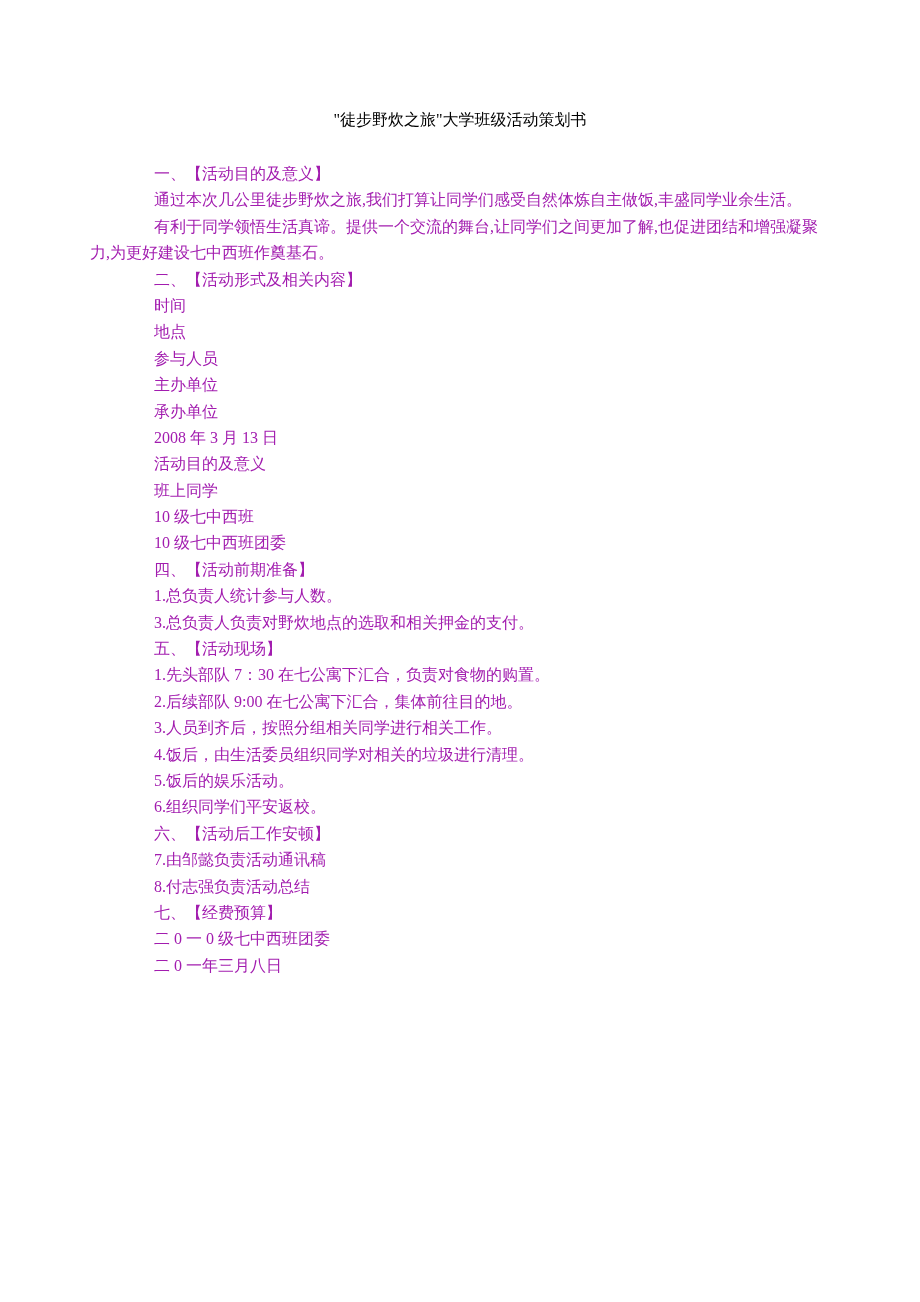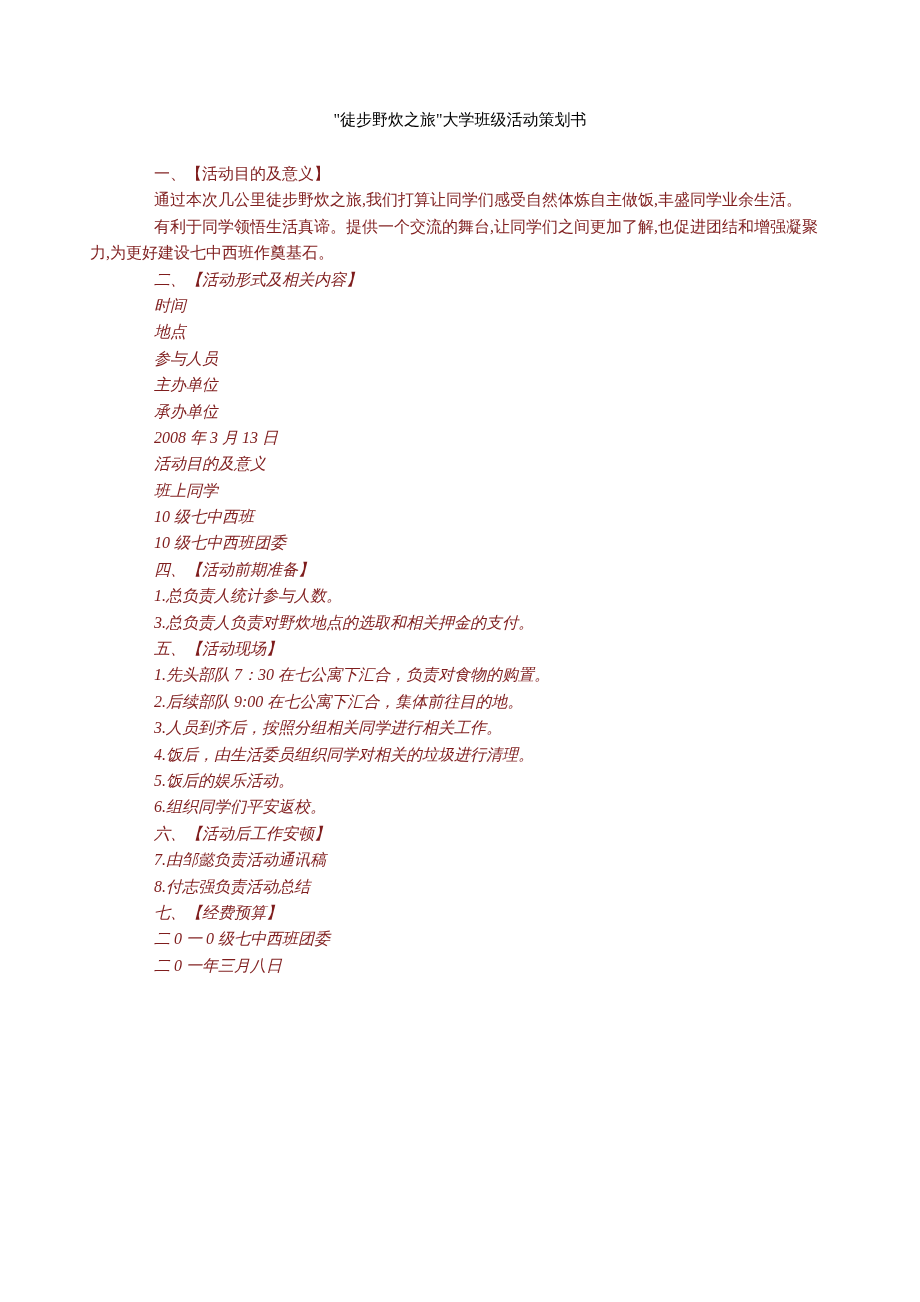--- a/index.html
+++ b/index.html
@@ -15,35 +15,34 @@
     }
     .title {
       text-align: center;
       font-size: 16px;
       margin-bottom: 30px;
       color: #000;
     }
     .line {
       font-size: 16px;
       line-height: 1.65;
-      color: #7f1d1d;
+      color: #a21caf;
     }
     .indent {
       text-indent: 2em;
     }
     .section-block {
       margin: 0;
       padding: 0;
     }
     .para {
       margin: 0;
     }
     .item {
       margin-left: 4em;
-      font-style: italic;
     }
   </style>
 </head>
 <body>
 
 <div class="page">
 
   <div class="title">"徒步野炊之旅"大学班级活动策划书</div>
 
   <div class="section-block">

